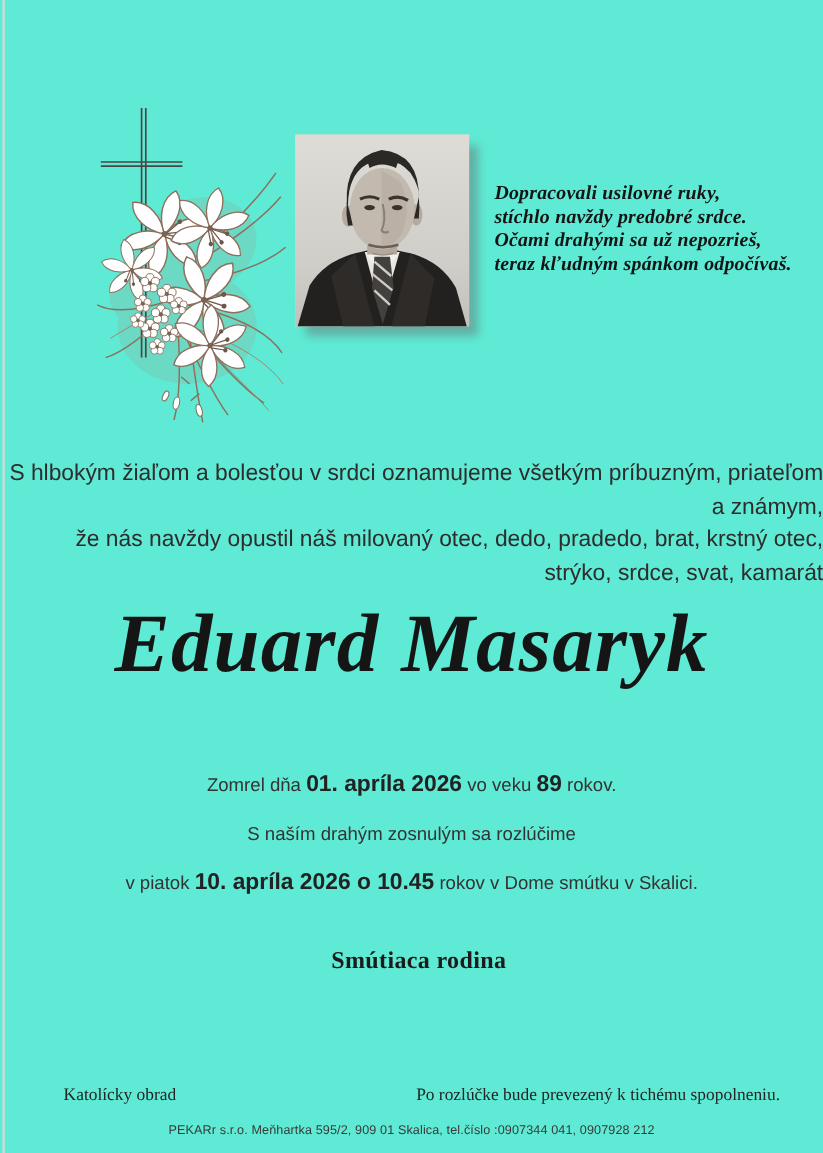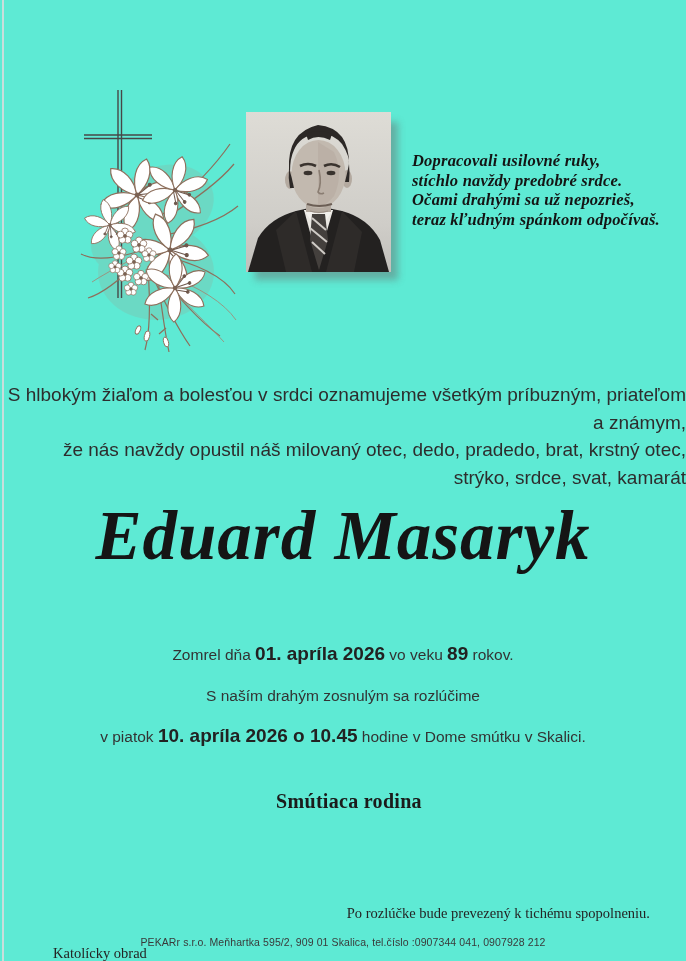--- a/index.html
+++ b/index.html
@@ -51,21 +51,21 @@
   .dl1{top:643px;} .dl2{top:687px;} .dl3{top:725px;}
   .seg-b{font-weight:700;font-size:19px;color:#222222;}
   .signature{
     position:absolute;left:0;right:0;top:790px;
     text-align:center;font-weight:bold;font-size:20px;color:#1b1b1b;
     letter-spacing:.3px;
     padding-left:12px;
   }
   .foot-left{
     position:absolute;left:53px;top:905px;
-    font-size:14.5px;color:#242424;margin-top:40px;
+    font-size:14.5px;color:#242424;
   }
   .foot-right{
     position:absolute;right:36px;top:905px;
     font-size:14.5px;color:#242424;
   }
   .company{
     position:absolute;left:0;right:0;top:936px;
     text-align:center;
     font-family:"Liberation Sans","DejaVu Sans",sans-serif;
     font-size:10.5px;color:#3a3a3a;letter-spacing:.1px;
@@ -232,21 +232,21 @@
     <span>strýko, srdce, svat, kamarát</span>
   </div>
 
   <div class="name">Eduard Masaryk</div>
 
   <div class="detail-line dl1">
     <span>Zomrel dňa </span><span class="seg-b">01. apríla 2026</span><span> vo veku </span><span class="seg-b">89</span><span> rokov.</span>
   </div>
   <div class="detail-line dl2">S naším drahým zosnulým sa rozlúčime</div>
   <div class="detail-line dl3">
-    <span>v piatok </span><span class="seg-b">10. apríla 2026 o 10.45</span><span> hodine v Dome smútku v Skalici.</span>
+    <span>v piatok </span><span class="seg-b">10. apríla 2026 o 10.45</span><span> rokov v Dome smútku v Skalici.</span>
   </div>
 
   <div class="signature">Smútiaca rodina</div>
 
   <div class="foot-left">Katolícky obrad</div>
   <div class="foot-right">Po rozlúčke bude prevezený k tichému spopolneniu.</div>
   <div class="company">PEKARr s.r.o. Meňhartka 595/2, 909 01 Skalica, tel.číslo :0907344 041,  0907928 212</div>
 </div>
 
 </body></html>

